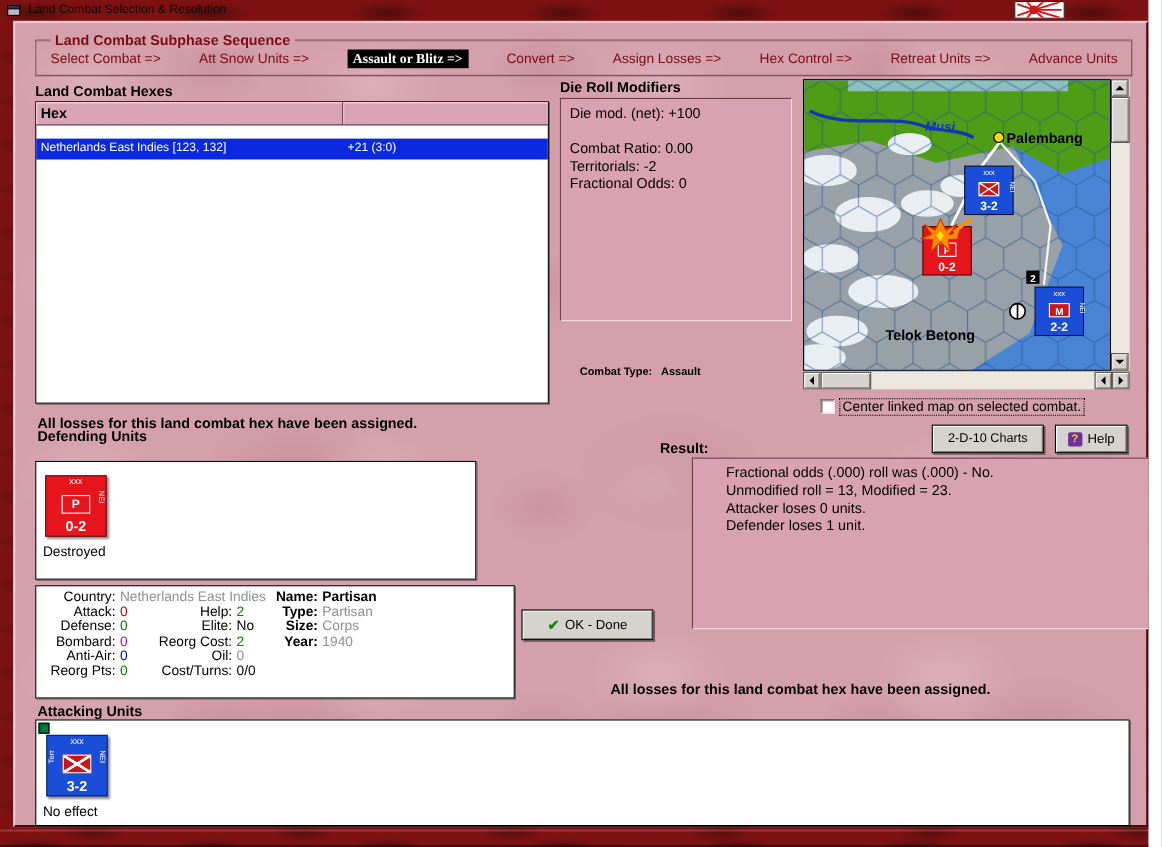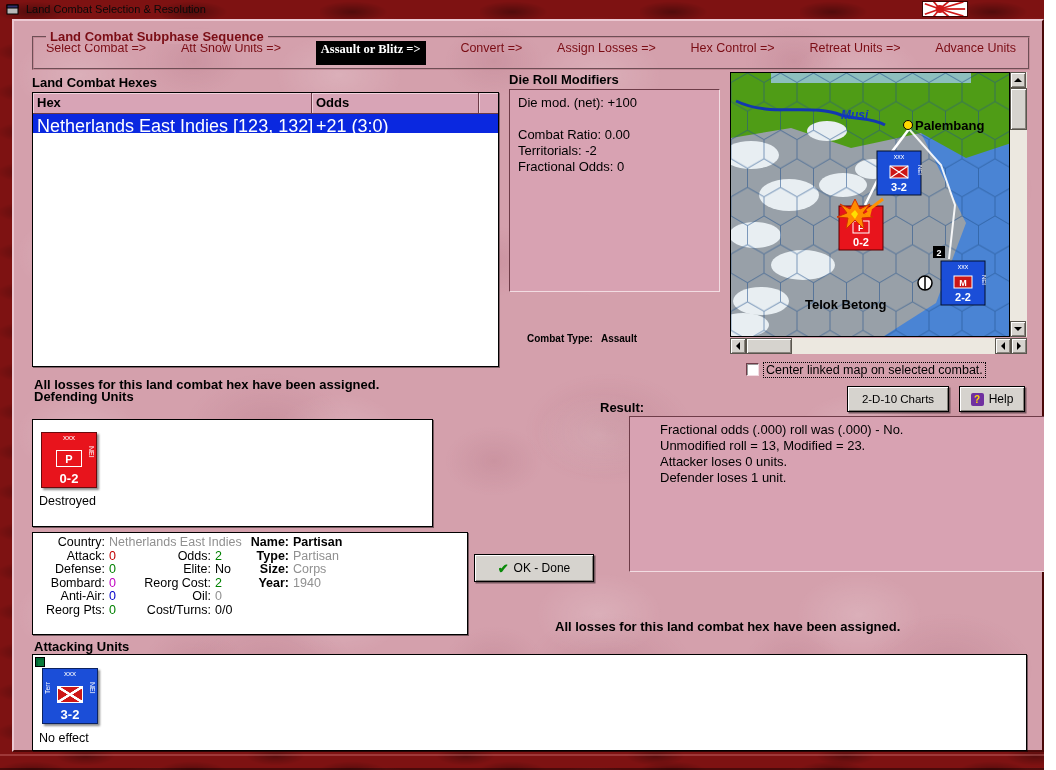--- a/index.html
+++ b/index.html
@@ -36,32 +36,32 @@
   .bottom-bar{ position:absolute; left:0; bottom:0; width:1056px; height:16px;
     box-shadow:inset 0 2px 0 rgba(255,170,170,.25), inset 0 -2px 0 rgba(0,0,0,.4); }
 
   
   .groupbox{ position:absolute; border:2px groove #c28a96; }
   .legend{ position:absolute; top:-9px; left:12px; padding:0 4px; background:#d4a0ac;
     color:#7a0c14; font-weight:bold; font-size:13px; white-space:nowrap; }
   .heading{ position:absolute; font-weight:bold; font-size:13px; color:#000; white-space:nowrap; }
   .msg{ position:absolute; font-weight:bold; font-size:13px; color:#000; white-space:nowrap; }
 
-  .seq-row{ display:flex; justify-content:space-between; height:100%; padding:3px 12px; }
+  .seq-row{ display:flex; align-items:center; justify-content:space-between; height:100%; padding:3px 12px; }
   .seq-item{ color:#7a0c14; font-size:12.5px; white-space:nowrap; }
   .seq-item.active{ background:#000; color:#fff; font-weight:bold; padding:1px 5px;font-family:Liberation Serif, serif; }
 
   
   .hex-table{ position:absolute; background:#fff; border:1px solid #000;
     box-shadow:1px 1px 0 rgba(0,0,0,.4); }
   .thead{ display:flex; height:21px; background:#d8a4b6; border-bottom:1px solid #6a3a46;
     font-weight:bold; font-size:13px; }
   .th{ padding:2px 4px; border-right:1px solid #6a3a46;
     box-shadow:inset 1px 1px 0 #f0d2dc; }
-  .trow{ display:flex; height:19px; background:#0a28e0; color:#fff; font-size:18px; }
+  .trow{ display:flex; height:19px; background:#0a28e0; color:#fff; font-size:11px;margin-top:12px; }
   .td{ padding:2px 4px; white-space:nowrap; overflow:hidden; }
 
   
   .panel-sunken{ position:absolute; background:#d8a2b2; padding:5px 8px;
     border:1px solid; border-color:#6e3c48 #f2dce2 #f2dce2 #6e3c48;
     font-size:13px; line-height:16px; }
 
   
   .white-box{ position:absolute; background:#fff; border:1px solid #000;
     box-shadow:1px 1px 0 rgba(0,0,0,.45); }
@@ -169,21 +169,20 @@
         <span class="seq-item">Hex Control =&gt;</span>
         <span class="seq-item">Retreat Units =&gt;</span>
         <span class="seq-item">Advance Units</span>
       </div>
     </div>
 
     <div class="heading" style="left:18px; top:54px;">Land Combat Hexes</div>
     <div class="hex-table" style="left:18px; top:71px; width:467px; height:275px;">
       <div class="thead">
         <div class="th" style="width:279px;">Hex</div>
-        <div class="th" style="width:167px;">Odds</div>
         <div class="th" style="flex:1; border-right:none;"></div>
       </div>
       <div class="trow">
         <div class="td" style="width:279px;">Netherlands East Indies [123, 132]</div>
         <div class="td" style="width:167px;">+21 (3:0)</div>
       </div>
     </div>
 
     <div class="heading" style="left:495px; top:51px;">Die Roll Modifiers</div>
     <div class="panel-sunken" style="left:495px; top:68px; width:211px; height:203px;">
@@ -330,21 +329,21 @@
         <tbody>
             <tr>
           <td class="lbl">Country:</td>
           <td colspan="3" class="v-gray">Netherlands East Indies</td>
           <td class="lbl bold">Name:</td>
           <td class="bold">Partisan</td>
         </tr>
         <tr>
           <td class="lbl">Attack:</td>
           <td class="v-red">0</td>
-          <td class="lbl">Odds:</td>
+          <td class="lbl">Help:</td>
           <td class="v-green">2</td>
           <td class="lbl bold">Type:</td>
           <td class="v-gray">Partisan</td>
         </tr>
         <tr>
           <td class="lbl">Defense:</td>
           <td class="v-green">0</td>
           <td class="lbl">Elite:</td>
           <td class="v-black">No</td>
           <td class="lbl bold">Size:</td>

